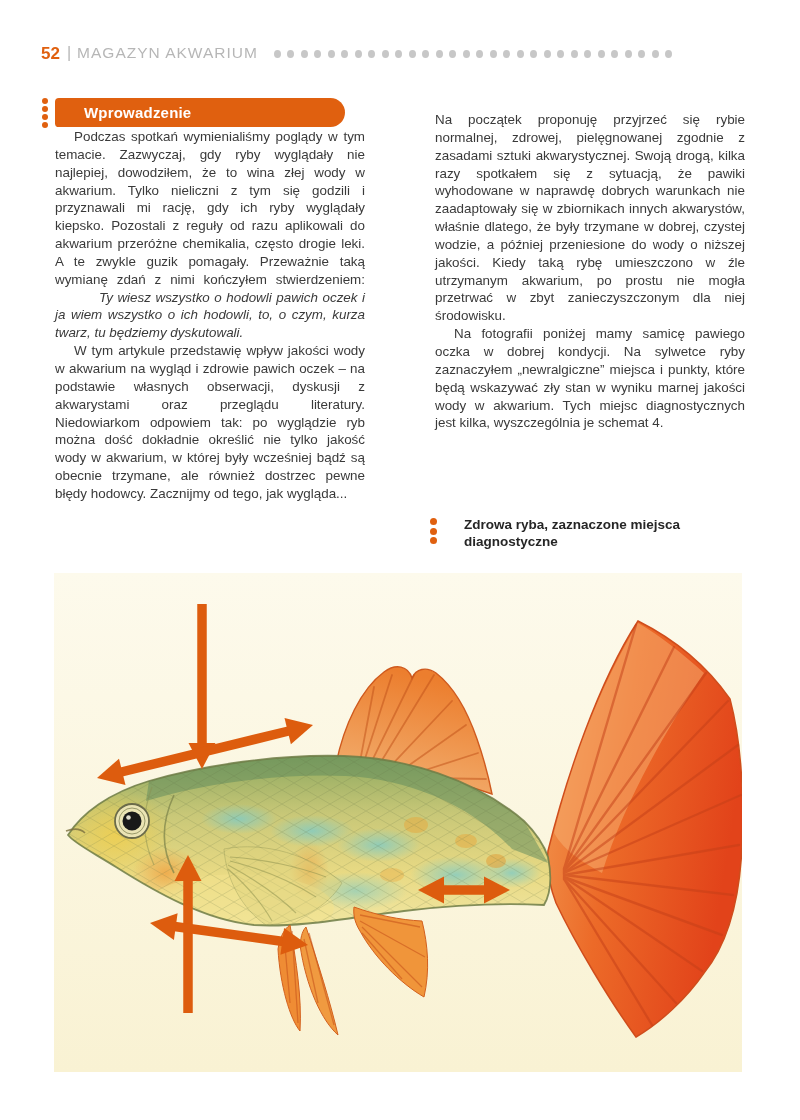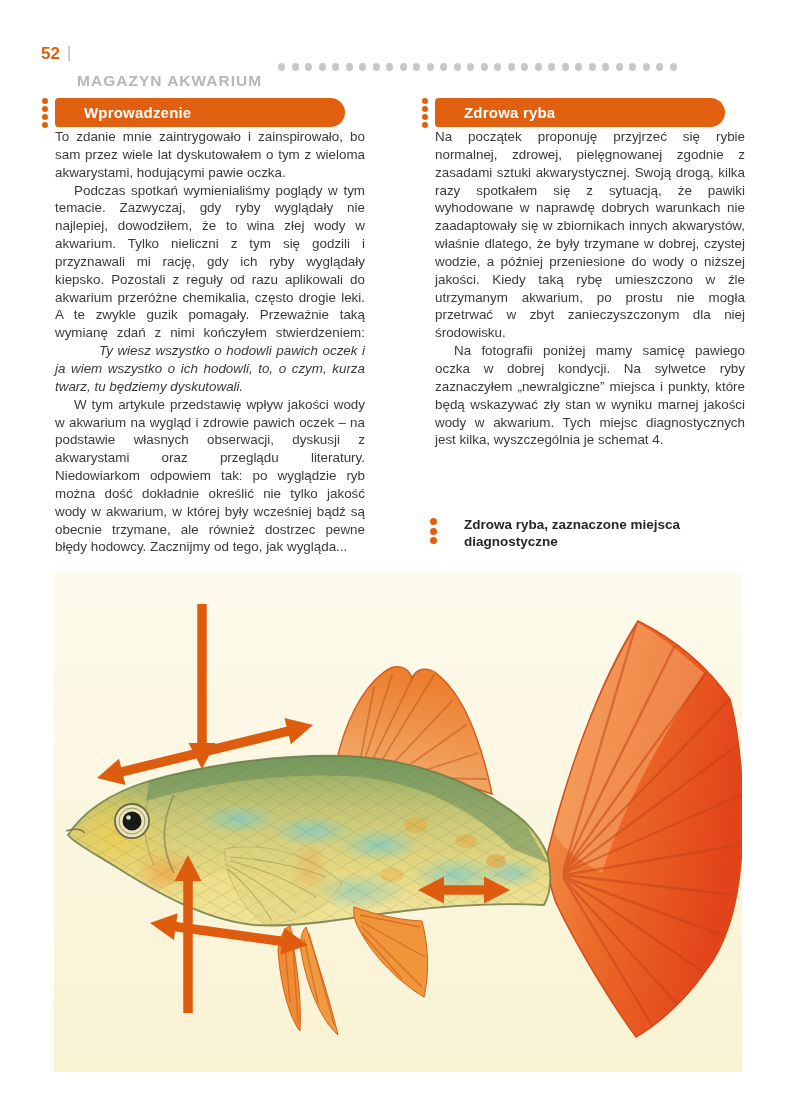--- a/index.html
+++ b/index.html
@@ -3,21 +3,21 @@
 <meta charset="utf-8">
 <style>
   html,body{margin:0;padding:0;background:#ffffff;}
   .page{position:relative;width:800px;height:1120px;background:#ffffff;overflow:hidden;
         font-family:"Liberation Sans",sans-serif;}
 
   
   .pagehead{position:absolute;left:41px;top:44px;width:690px;display:flex;}
   .pagenum{color:#e0600f;font-weight:bold;font-size:17px;}
   .magsep{color:#b5b5b5;font-size:16px;margin:0 6px 0 7px;}
-  .magtitle{color:#9e9e9e;font-size:15.5px;letter-spacing:1px;font-weight:bold;opacity:.75;margin-top:28px;}
+  .magtitle{color:#9e9e9e;font-size:15.5px;letter-spacing:1px;font-weight:normal;opacity:.75;}
   .dotrow{display:flex;gap:6.5px;margin-left:16px;align-items:center;flex:1;justify-content:flex-start;}
   .dotrow i{display:block;width:7px;height:8px;border-radius:50%;background:#c7c7c7;}
 
   
   .col{position:absolute;top:98px;width:310px;}
   .colL{left:55px;}
   .colR{left:435px;}
   .barwrap{position:relative;height:17px;}
   .secbar{margin:0;height:29px;width:290px;background:#e0600f;border-radius:4px 15px 15px 4px;
           color:#ffffff;font-weight:bold;font-size:15px;line-height:29px;padding-left:29px;
@@ -89,36 +89,26 @@
     <div class="barwrap">
       <span class="bardots">
           <i></i>
           <i></i>
           <i></i>
           <i></i>
         </span>
       <h2 class="secbar">Wprowadzenie</h2>
     </div>
     <div class="bodytext">
-      <p>To zdanie mnie zaintrygowało i zainspirowało, bo sam przez wiele lat dyskutowałem o tym z wieloma akwarystami, hodującymi pawie oczka.</p>
       <p class="ind"><span>Podczas spotkań wymienialiśmy poglądy w tym temacie. Zazwyczaj, gdy ryby wyglądały nie najlepiej, dowodziłem, że to wina złej wody w akwarium. Tylko nieliczni z tym się godzili i przyznawali mi rację, gdy ich ryby wyglądały kiepsko. Pozostali z reguły od razu aplikowali do akwarium przeróżne chemikalia, często drogie leki. A te zwykle guzik pomagały. Przeważnie taką wymianę zdań z nimi kończyłem stwierdzeniem: </span><em>Ty wiesz wszystko o hodowli pawich oczek i ja wiem wszystko o ich hodowli, to, o czym, kurza twarz, tu będziemy dyskutowali.</em></p>
       <p class="ind">W tym artykule przedstawię wpływ jakości wody w akwarium na wygląd i zdrowie pawich oczek – na podstawie własnych obserwacji, dyskusji z akwarystami oraz przeglądu literatury. Niedowiarkom odpowiem tak: po wyglądzie ryb można dość dokładnie określić nie tylko jakość wody w akwarium, w której były wcześniej bądź są obecnie trzymane, ale również dostrzec pewne błędy hodowcy. Zacznijmy od tego, jak wygląda...</p>
     </div>
   </section>
 
   <section class="col colR">
-    <div class="barwrap">
-      <span class="bardots">
-          <i></i>
-          <i></i>
-          <i></i>
-          <i></i>
-        </span>
-      <h2 class="secbar">Zdrowa ryba</h2>
-    </div>
     <div class="bodytext">
       <p>Na początek proponuję przyjrzeć się rybie normalnej, zdrowej, pielęgnowanej zgodnie z zasadami sztuki akwarystycznej. Swoją drogą, kilka razy spotkałem się z sytuacją, że pawiki wyhodowane w naprawdę dobrych warunkach nie zaadaptowały się w zbiornikach innych akwarystów, właśnie dlatego, że były trzymane w dobrej, czystej wodzie, a później przeniesione do wody o niższej jakości. Kiedy taką rybę umieszczono w źle utrzymanym akwarium, po prostu nie mogła przetrwać w zbyt zanieczyszczonym dla niej środowisku.</p>
       <p class="ind">Na fotografii poniżej mamy samicę pawiego oczka w dobrej kondycji. Na sylwetce ryby zaznaczyłem „newralgiczne” miejsca i punkty, które będą wskazywać zły stan w wyniku marnej jakości wody w akwarium. Tych miejsc diagnostycznych jest kilka, wyszczególnia je schemat 4.</p>
     </div>
   </section>
 
   <div class="caption">
     <span class="capdots">
         <i></i>
         <i></i>

